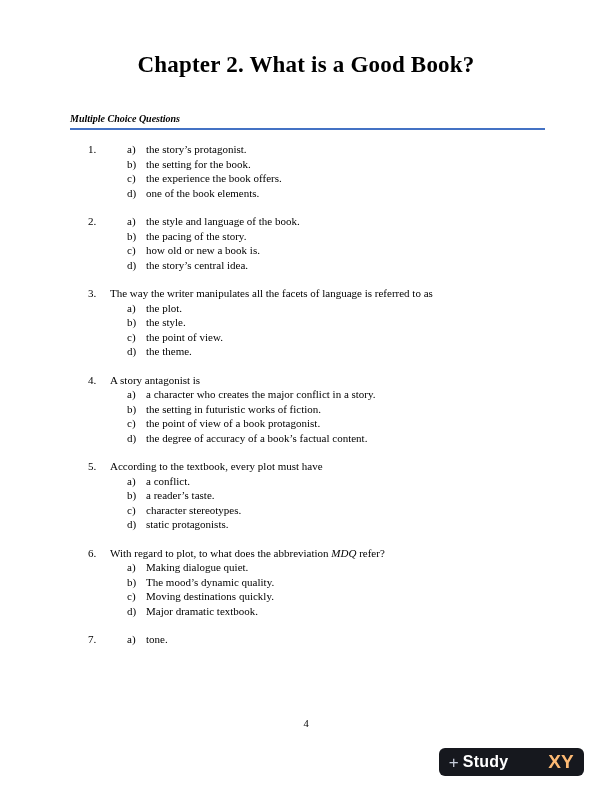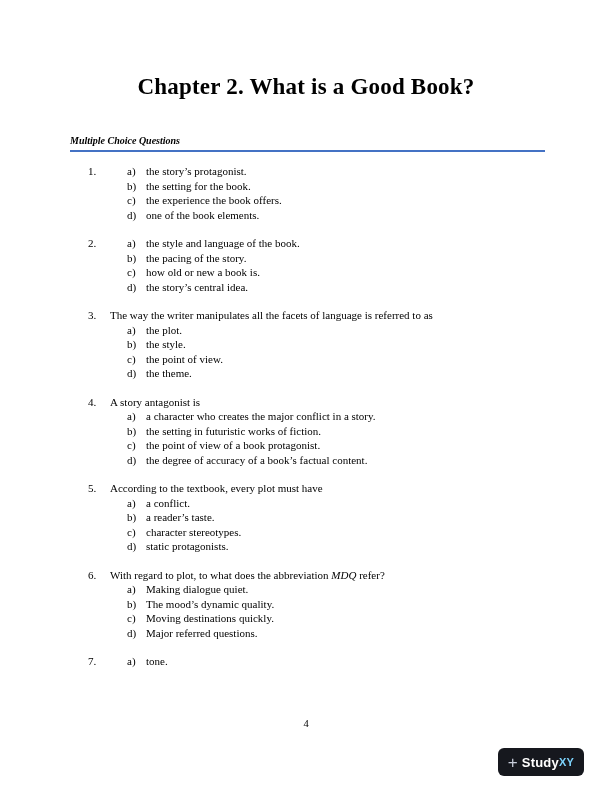--- a/index.html
+++ b/index.html
@@ -9,21 +9,21 @@
     background: #ffffff;
     font-family: "Liberation Serif", serif;
     color: #000000;
     position: relative;
     overflow: hidden;
   }
   .page { position: relative; width: 612px; height: 792px; }
 
   .title {
     margin: 0;
-    padding-top: 74px;
+    padding-top: 52px;
     text-align: center;
     font-size: 23px;
     font-weight: bold;
     letter-spacing: 0.2px;
   }
 
   .section-header {
     margin: 30px 67px 0 70px;
   }
   .section-title {
@@ -76,28 +76,29 @@
   .logo-plus {
     color: #c8cedb;
     font-size: 17px;
     font-weight: 400;
     margin-right: 4px;
     line-height: 1;
   }
   .logo-study {
     color: #ffffff;
     font-weight: bold;
-    font-size: 13px;
+    font-size: 16px;
     letter-spacing: 0.2px;
   }
   .logo-xy {
-    color: #7dd3fc;
-    font-weight: bold;
-    font-size: 11px;
+    color: #fdba74;
+    font-weight: bold;
+    font-size: 19px;
     letter-spacing: 0.2px;
+    margin-left: 40px;
   }
 </style>
 </head>
 <body>
 
 <div class="page">
 
   <h1 class="title">Chapter 2. What is a Good Book?</h1>
 
   <div class="section-header">
@@ -236,21 +237,21 @@
             <div class="option">
               <span class="opt-letter">b)</span>
               <span class="opt-text">The mood’s dynamic quality.</span>
             </div>
             <div class="option">
               <span class="opt-letter">c)</span>
               <span class="opt-text">Moving destinations quickly.</span>
             </div>
             <div class="option">
               <span class="opt-letter">d)</span>
-              <span class="opt-text">Major referred questions.</span>
+              <span class="opt-text">Major dramatic textbook.</span>
             </div>
           </div>
         </div>
       </div>
       <div class="question">
         <span class="q-num">7.</span>
         <div class="q-body">
           <div class="q-options">
             <div class="option">
               <span class="opt-letter">a)</span>

